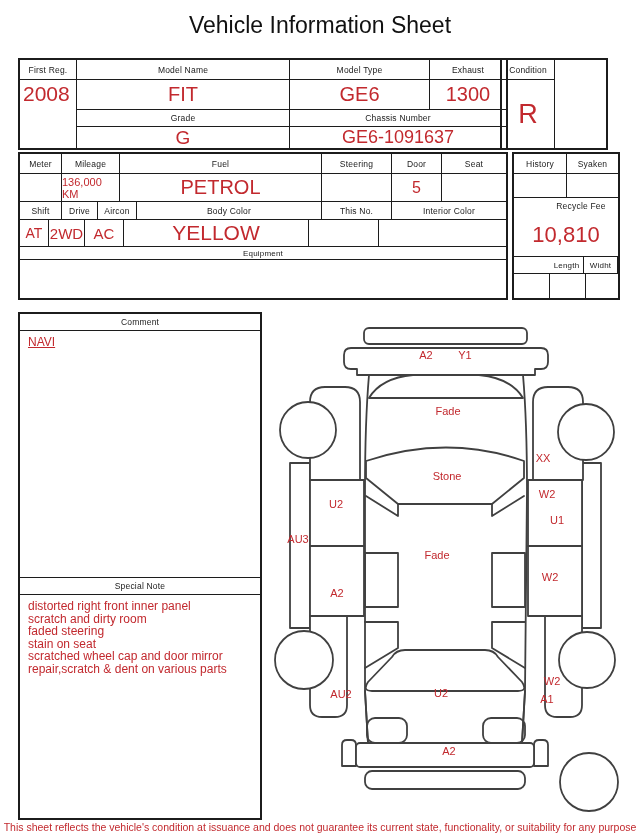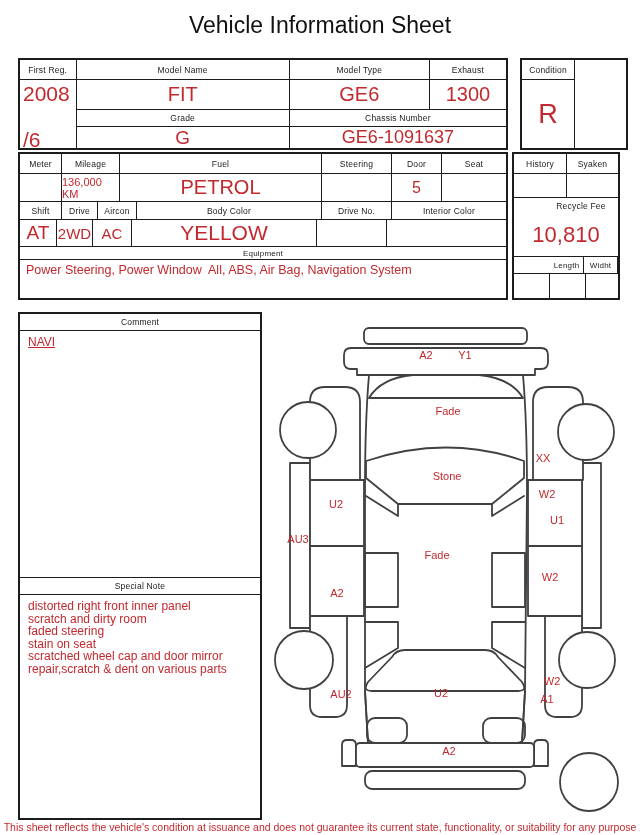--- a/index.html
+++ b/index.html
@@ -17,21 +17,21 @@
   .bb{border-bottom:1px solid var(--line);}
   .hd{font-size:8.5px;color:#1a1a1a;letter-spacing:0.2px;}
   .rv{color:var(--red);}
   #title{top:12px;left:0;width:640px;text-align:center;font-size:23px;color:#111;}
   .eq-text{align-items:flex-start;justify-content:flex-start;padding:3px 6px;font-size:12.5px;white-space:pre-wrap;line-height:14px;}
   .note-body{padding:5px 8px;font-size:12px;line-height:12.6px;color:var(--red);}
   .sn-line{white-space:nowrap;}
   #diagram{left:265px;top:310px;width:375px;height:508px;}
   .dlabel{position:absolute;transform:translate(-50%,-50%);font-size:11px;color:var(--red);white-space:nowrap;}
   #footer{top:821px;left:0;width:640px;text-align:center;font-size:10.5px;color:var(--red);}
-  .firstreg{align-items:flex-start;justify-content:flex-start;flex-direction:column;padding:3px 0 0 3px;font-size:21px;line-height:22px;gap:24px;}
+  .firstreg{align-items:flex-start;justify-content:flex-start;flex-direction:row;padding:3px 0 0 3px;font-size:21px;line-height:22px;gap:24px;}
 </style>
 </head>
 <body>
 
 <div id="title" class="abs">Vehicle Information Sheet</div>
 
 <div class="abs box row" style="left:18px;top:58px;width:490px;height:92px;">
   <div class="col br" style="width:57px;">
     <div class="cell hd bb" style="height:20px;">First Reg.</div>
     <div class="cell rv firstreg" style="flex:1;">
@@ -52,21 +52,21 @@
     </div>
     <div class="row bb" style="height:30px;">
       <div class="cell rv br" style="width:140px;font-size:20px;">GE6</div>
       <div class="cell rv" style="flex:1;font-size:20px;">1300</div>
     </div>
     <div class="cell hd bb" style="height:17px;">Chassis Number</div>
     <div class="cell rv" style="flex:1;font-size:18px;">GE6-1091637</div>
   </div>
 </div>
 
-<div class="abs box row" style="left:520px;top:58px;width:108px;height:92px;justify-content:space-between;">
+<div class="abs box row" style="left:500px;top:58px;width:108px;height:92px;justify-content:space-between;">
   <div class="col br" style="width:53px;">
     <div class="cell hd bb" style="height:20px;">Condition</div>
     <div class="cell rv" style="flex:1;font-size:27px;">R</div>
   </div>
 </div>
 
 <div class="abs box col" style="left:18px;top:152px;width:490px;height:148px;">
   <div class="row bb" style="height:20px;">
     <div class="cell hd br" style="width:42px;">Meter</div>
     <div class="cell hd br" style="width:58px;">Mileage</div>
@@ -81,33 +81,32 @@
     <div class="cell rv br" style="width:202px;font-size:20px;">PETROL</div>
     <div class="cell rv br" style="width:70px;"></div>
     <div class="cell rv br" style="width:50px;font-size:16px;">5</div>
     <div class="cell rv" style="flex:1;"></div>
   </div>
   <div class="row bb" style="height:18px;">
     <div class="cell hd br" style="width:42px;">Shift</div>
     <div class="cell hd br" style="width:36px;">Drive</div>
     <div class="cell hd br" style="width:39px;">Aircon</div>
     <div class="cell hd br" style="width:185px;">Body Color</div>
-    <div class="cell hd br" style="width:70px;">Drive No.</div>
+    <div class="cell hd br" style="width:70px;">This No.</div>
     <div class="cell hd" style="flex:1;">Interior Color</div>
   </div>
   <div class="row bb" style="height:27px;">
-    <div class="cell rv br" style="width:37px;font-size:19px;">AT</div>
+    <div class="cell rv br" style="width:29px;font-size:14px;">AT</div>
     <div class="cell rv br" style="width:36px;font-size:15px;">2WD</div>
     <div class="cell rv br" style="width:39px;font-size:15px;">AC</div>
     <div class="cell rv br" style="width:185px;font-size:21px;">YELLOW</div>
     <div class="cell rv br" style="width:70px;"></div>
     <div class="cell rv" style="flex:1;"></div>
   </div>
   <div class="cell hd bb" style="height:13px;font-size:8px;">Equipment</div>
-  <div class="cell rv eq-text" style="flex:1;">Power Steering, Power Window  All, ABS, Air Bag, Navigation System</div>
 </div>
 
 <div class="abs box col" style="left:512px;top:152px;width:108px;height:148px;">
   <div class="row bb" style="height:20px;">
     <div class="cell hd br" style="width:53px;">History</div>
     <div class="cell hd" style="flex:1;">Syaken</div>
   </div>
   <div class="row bb" style="height:24px;">
     <div class="cell rv br" style="width:53px;"></div>
     <div class="cell rv" style="flex:1;"></div>

